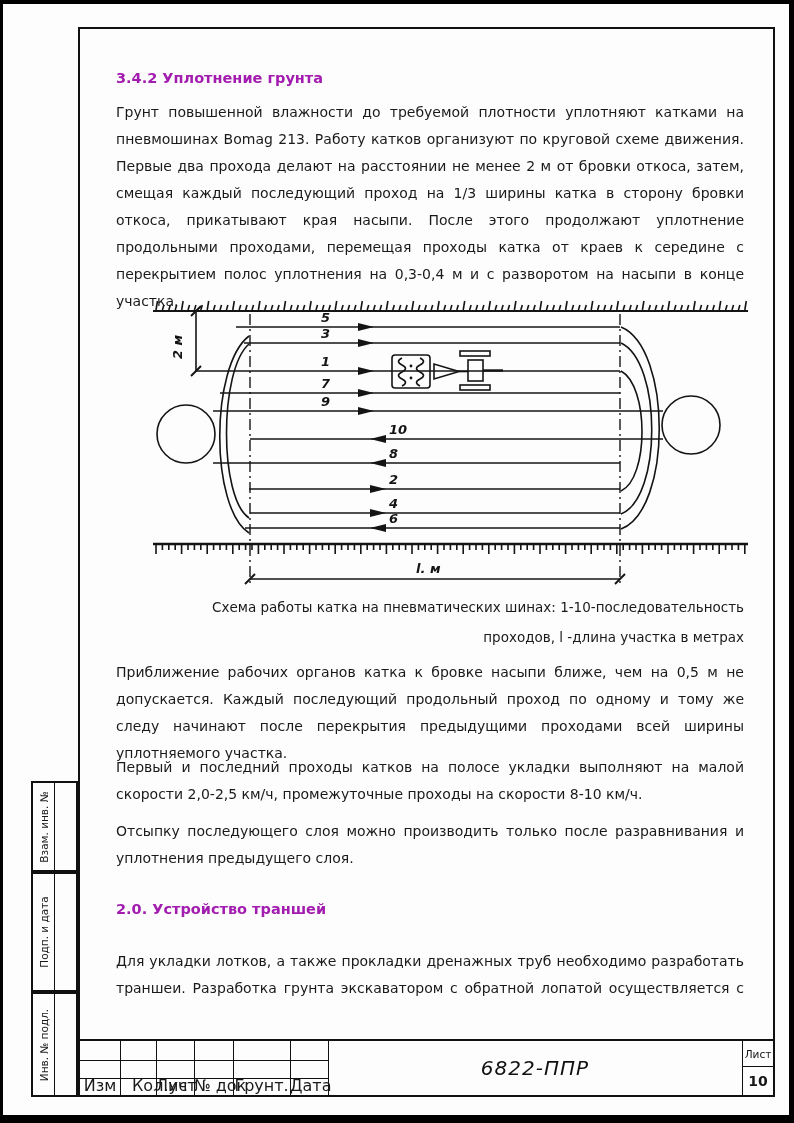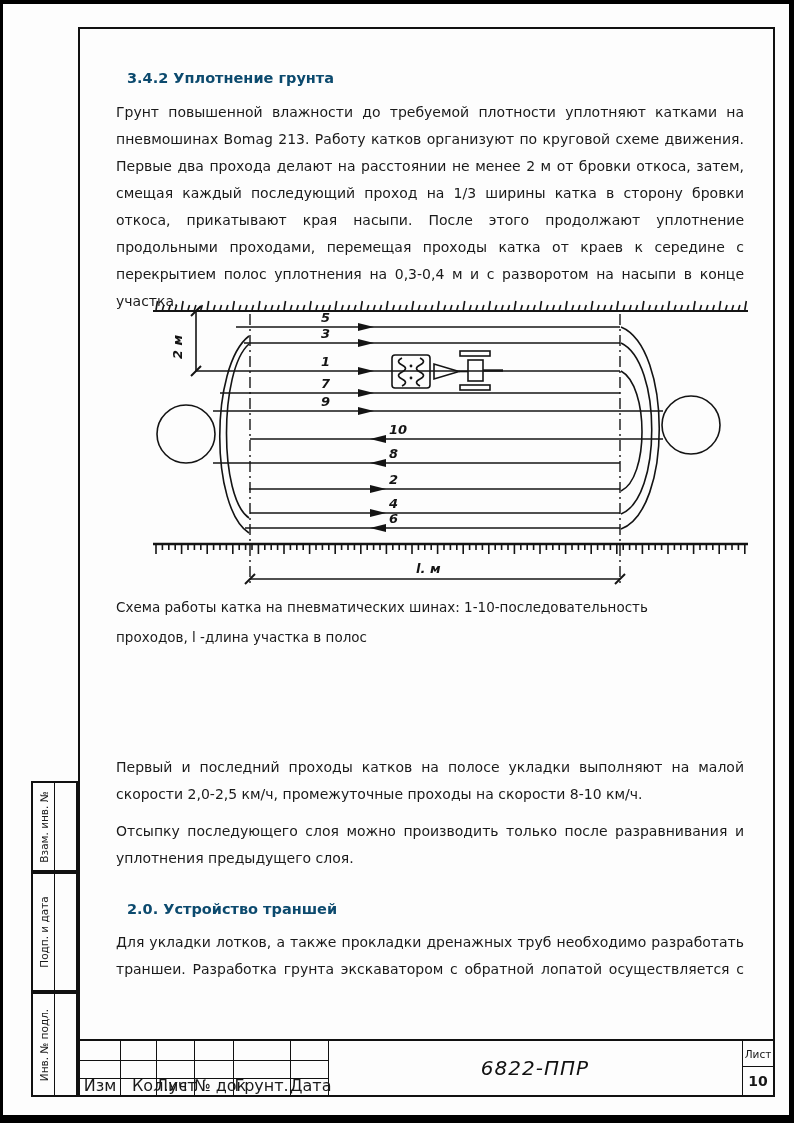--- a/index.html
+++ b/index.html
@@ -10,27 +10,27 @@
   }
   .frame{
     position:absolute;left:75px;top:23px;width:697px;height:1070px;
     box-sizing:border-box;border:2px solid #111;
   }
   .txt{
     position:absolute;left:113px;width:628px;
     font-size:14px;line-height:27px;text-align:justify;color:#1a1a1a;
   }
   .heading{
-    position:absolute;left:124px;width:628px;
-    font-size:14.5px;font-weight:bold;color:#0c4a6e;
-  }
-  .justify-last{text-align-last:justify;}
+    position:absolute;left:113px;width:628px;
+    font-size:14.5px;font-weight:bold;color:#a21caf;
+  }
+  .justify-last{text-align-last:justify;margin-top:19px;}
   .figure-caption{
     position:absolute;left:113px;top:588px;width:628px;
-    font-size:13.5px;line-height:30px;text-align:left;color:#1a1a1a;
+    font-size:13.5px;line-height:30px;text-align:right;color:#1a1a1a;
   }
   .diagram{position:absolute;left:113px;top:292px;width:632px;height:300px;}
   .diagram line,.diagram path,.diagram rect,.diagram circle{stroke:#141414;fill:none;stroke-width:1.6px;}
   .diagram .dashdot{stroke-dasharray:11 4 2 4;stroke-width:1.4px;}
   .diagram .tick{stroke-width:2px;}
   .diagram text{fill:#141414;stroke:none;}
   .diagram .dim{font-size:13px;font-weight:bold;font-style:italic;font-family:"DejaVu Sans",sans-serif;}
   .diagram .passnum{font-size:13px;font-weight:bold;font-style:italic;font-family:"DejaVu Sans",sans-serif;}
   .diagram .solid{fill:#141414;stroke:none;}
   
@@ -339,23 +339,24 @@
         <polygon points="270,217 254,213 254,221" fill="#141414" stroke="none"></polygon>
         <text x="273" y="212" class="passnum">4</text>
         <line x1="129" y1="232" x2="504" y2="232" stroke="#141414" stroke-width="1.5"></line>
         <polygon points="254,232 270,228 270,236" fill="#141414" stroke="none"></polygon>
         <text x="273" y="227" class="passnum">6</text>
       </g>
   </svg>
 
   <div class="figure-caption">
     <div>Схема работы катка на пневматических шинах: 1-10-последовательность</div>
-    <div>проходов, l -длина участка в полос</div>
+    <div>проходов, l -длина участка в метрах</div>
   </div>
 
+  <div class="txt" style="top:655px;">Приближение рабочих органов катка к бровке насыпи ближе, чем на 0,5 м не допускается. Каждый последующий продольный проход по одному и тому же следу начинают после перекрытия предыдущими проходами всей ширины уплотняемого участка.</div>
 
   <div class="txt" style="top:750px;">Первый и последний проходы катков на полосе укладки выполняют на малой скорости 2,0-2,5 км/ч, промежуточные проходы на скорости 8-10 км/ч.</div>
 
   <div class="txt" style="top:814px;">Отсыпку последующего слоя можно производить только после разравнивания и уплотнения предыдущего слоя.</div>
 
   <div class="heading" style="top:897px;">2.0. Устройство траншей</div>
 
   <div class="txt justify-last" style="top:925px;">Для укладки лотков, а также прокладки дренажных труб необходимо разработать траншеи. Разработка грунта экскаватором с обратной лопатой осуществляется с</div>
 
   <div class="stampbox" style="top:777px;height:91px;">

